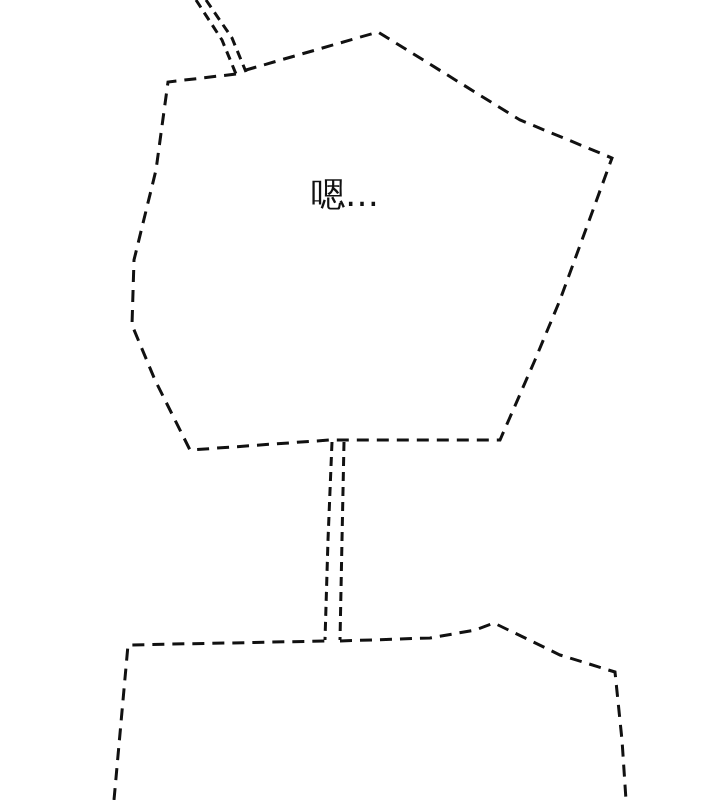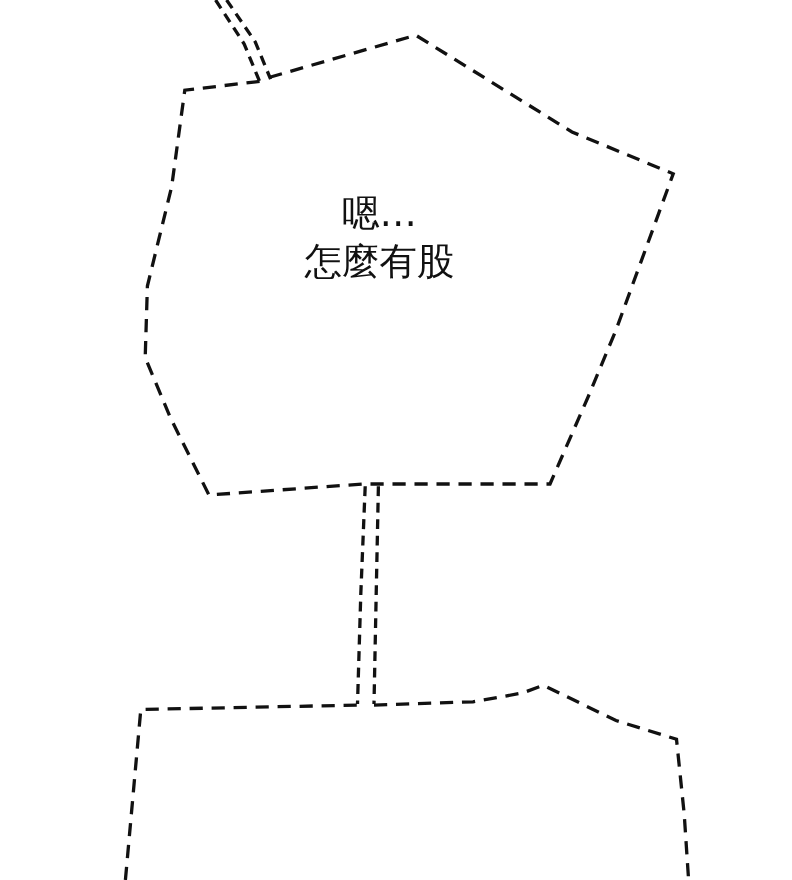--- a/index.html
+++ b/index.html
@@ -27,15 +27,14 @@
 
     <polyline class="dash-tight" points="332,442 328,540 325,640"></polyline>
     <polyline class="dash-tight" points="344,442 342,540 340,640"></polyline>
 
     <polyline class="dash" points="114,800 128,645 325,641"></polyline>
     <polyline class="dash" points="340,641 430,638 475,630 494,623 560,655 615,672 622,740 626,800"></polyline>
   </svg>
 
   <div class="bubble-text">
     <div>嗯…</div>
-    <div>怎麼有股</div>
   </div>
 </div>
 
 </body></html>

